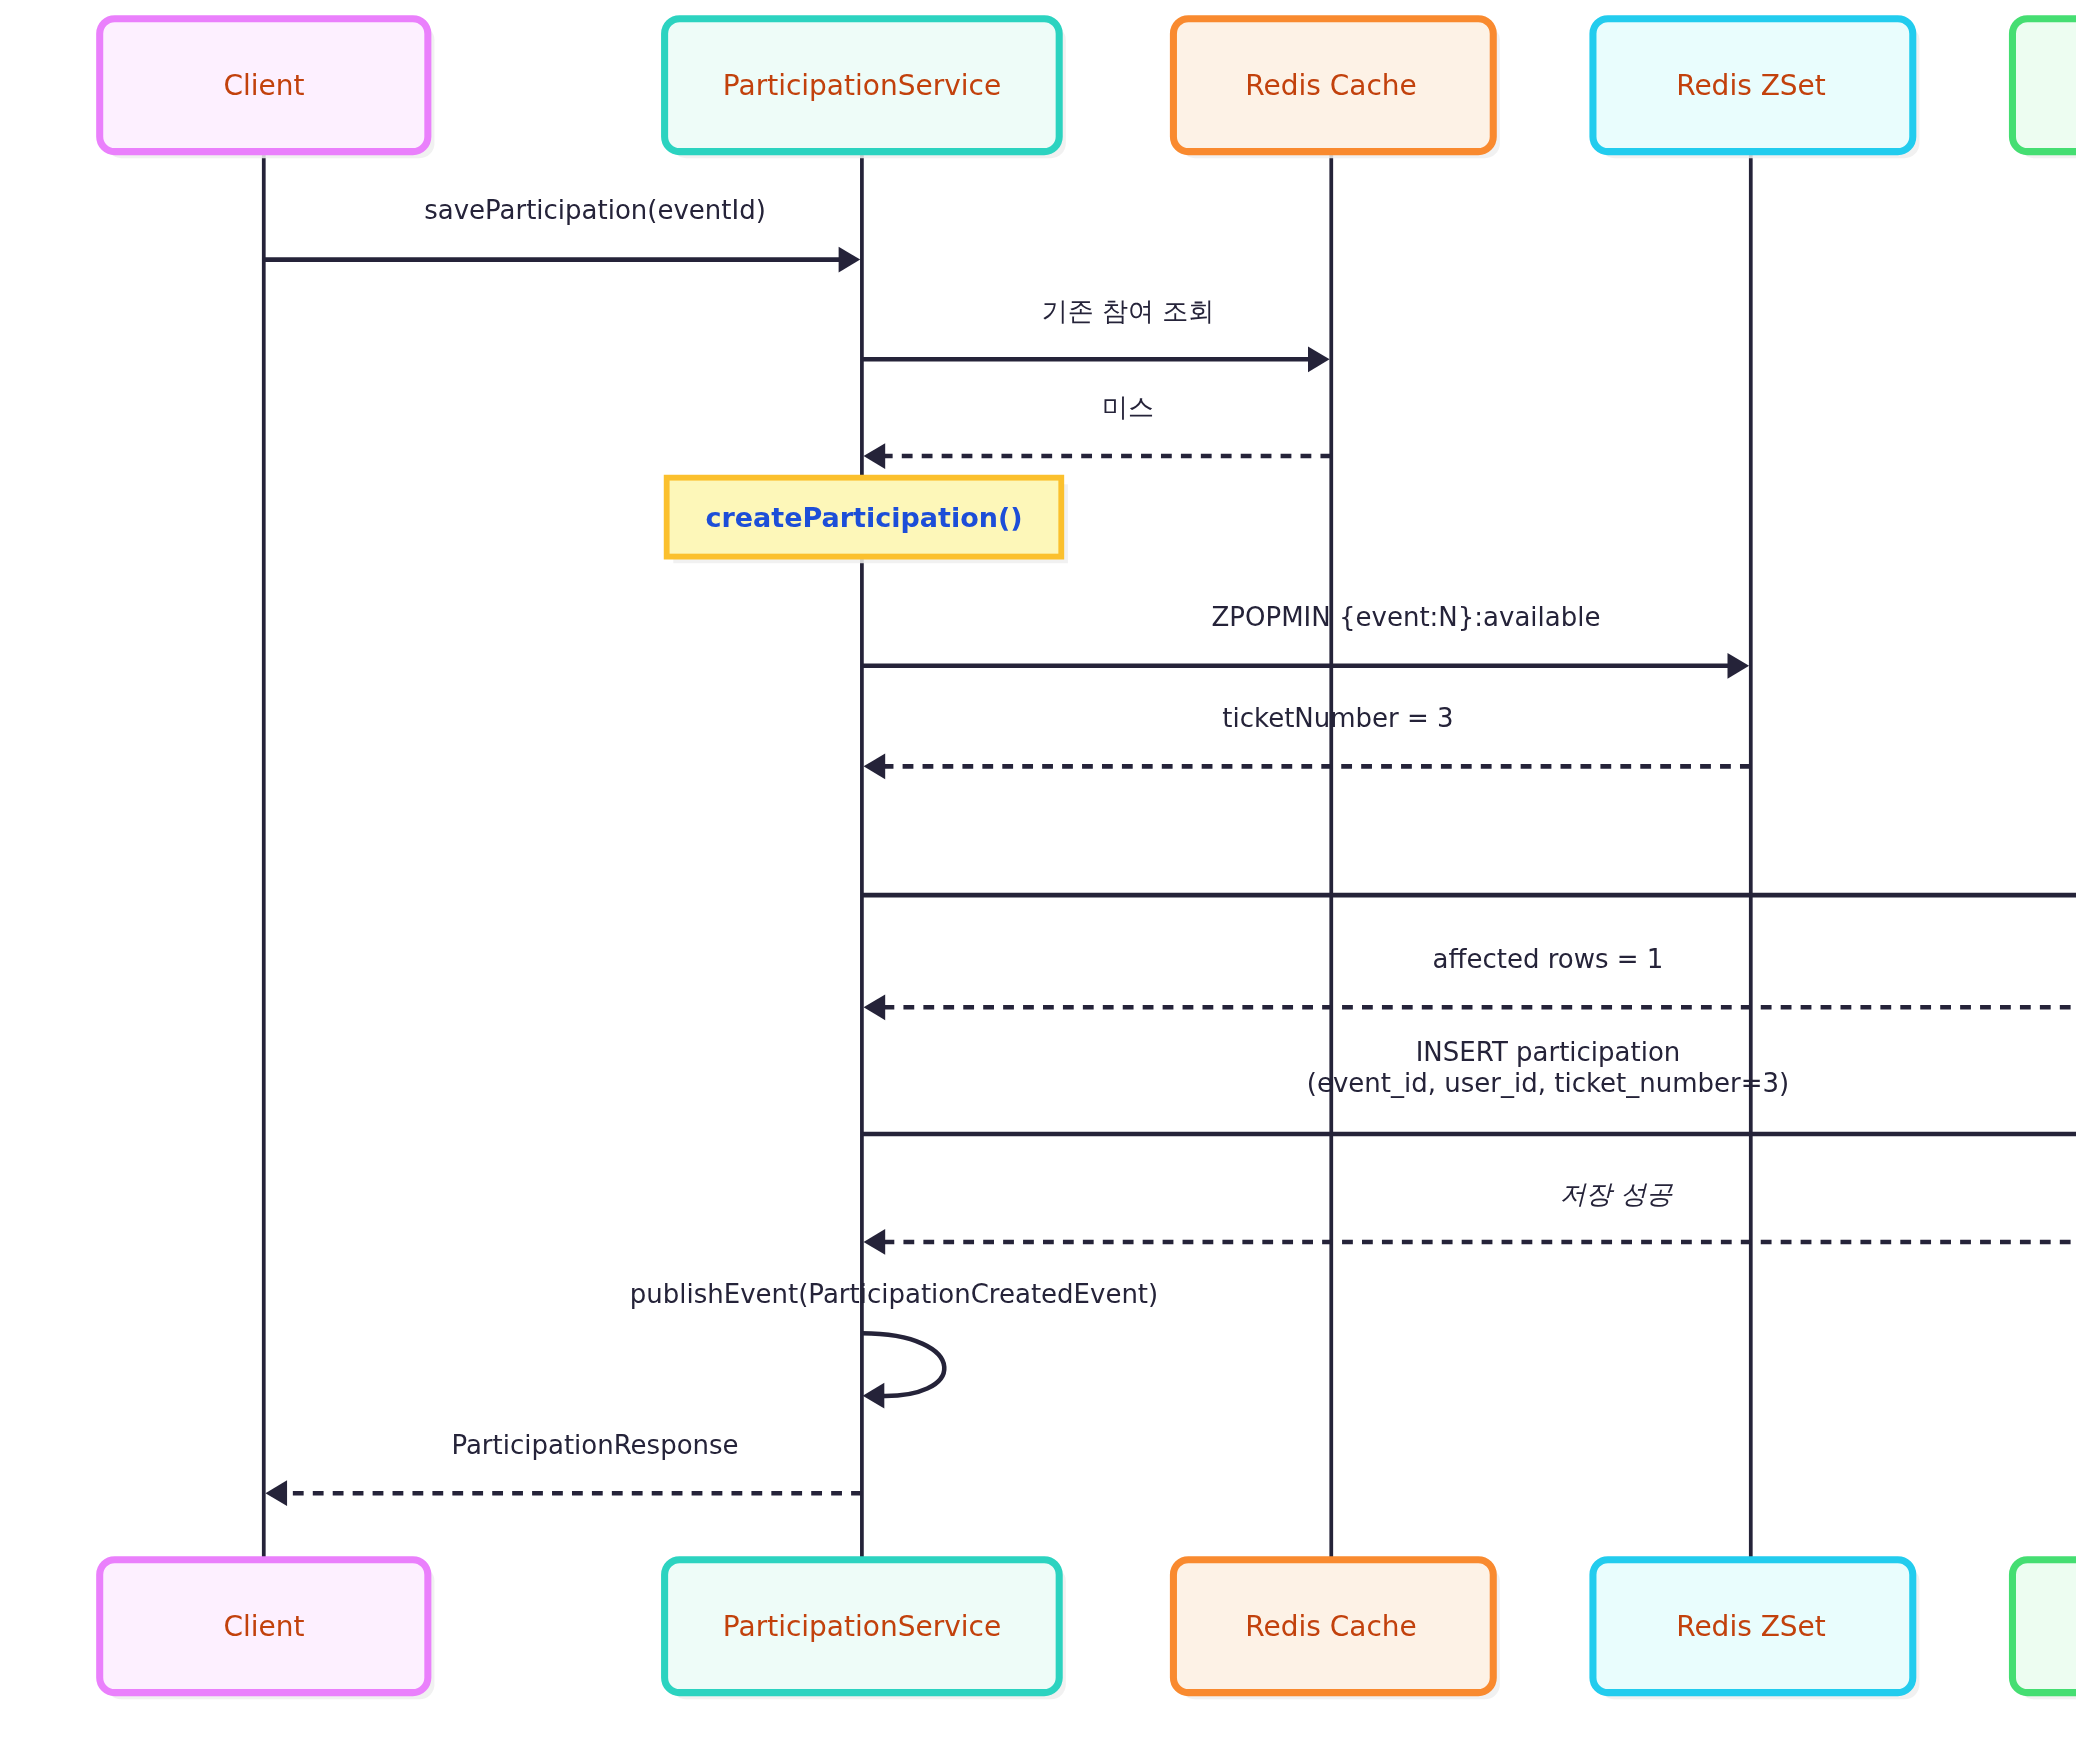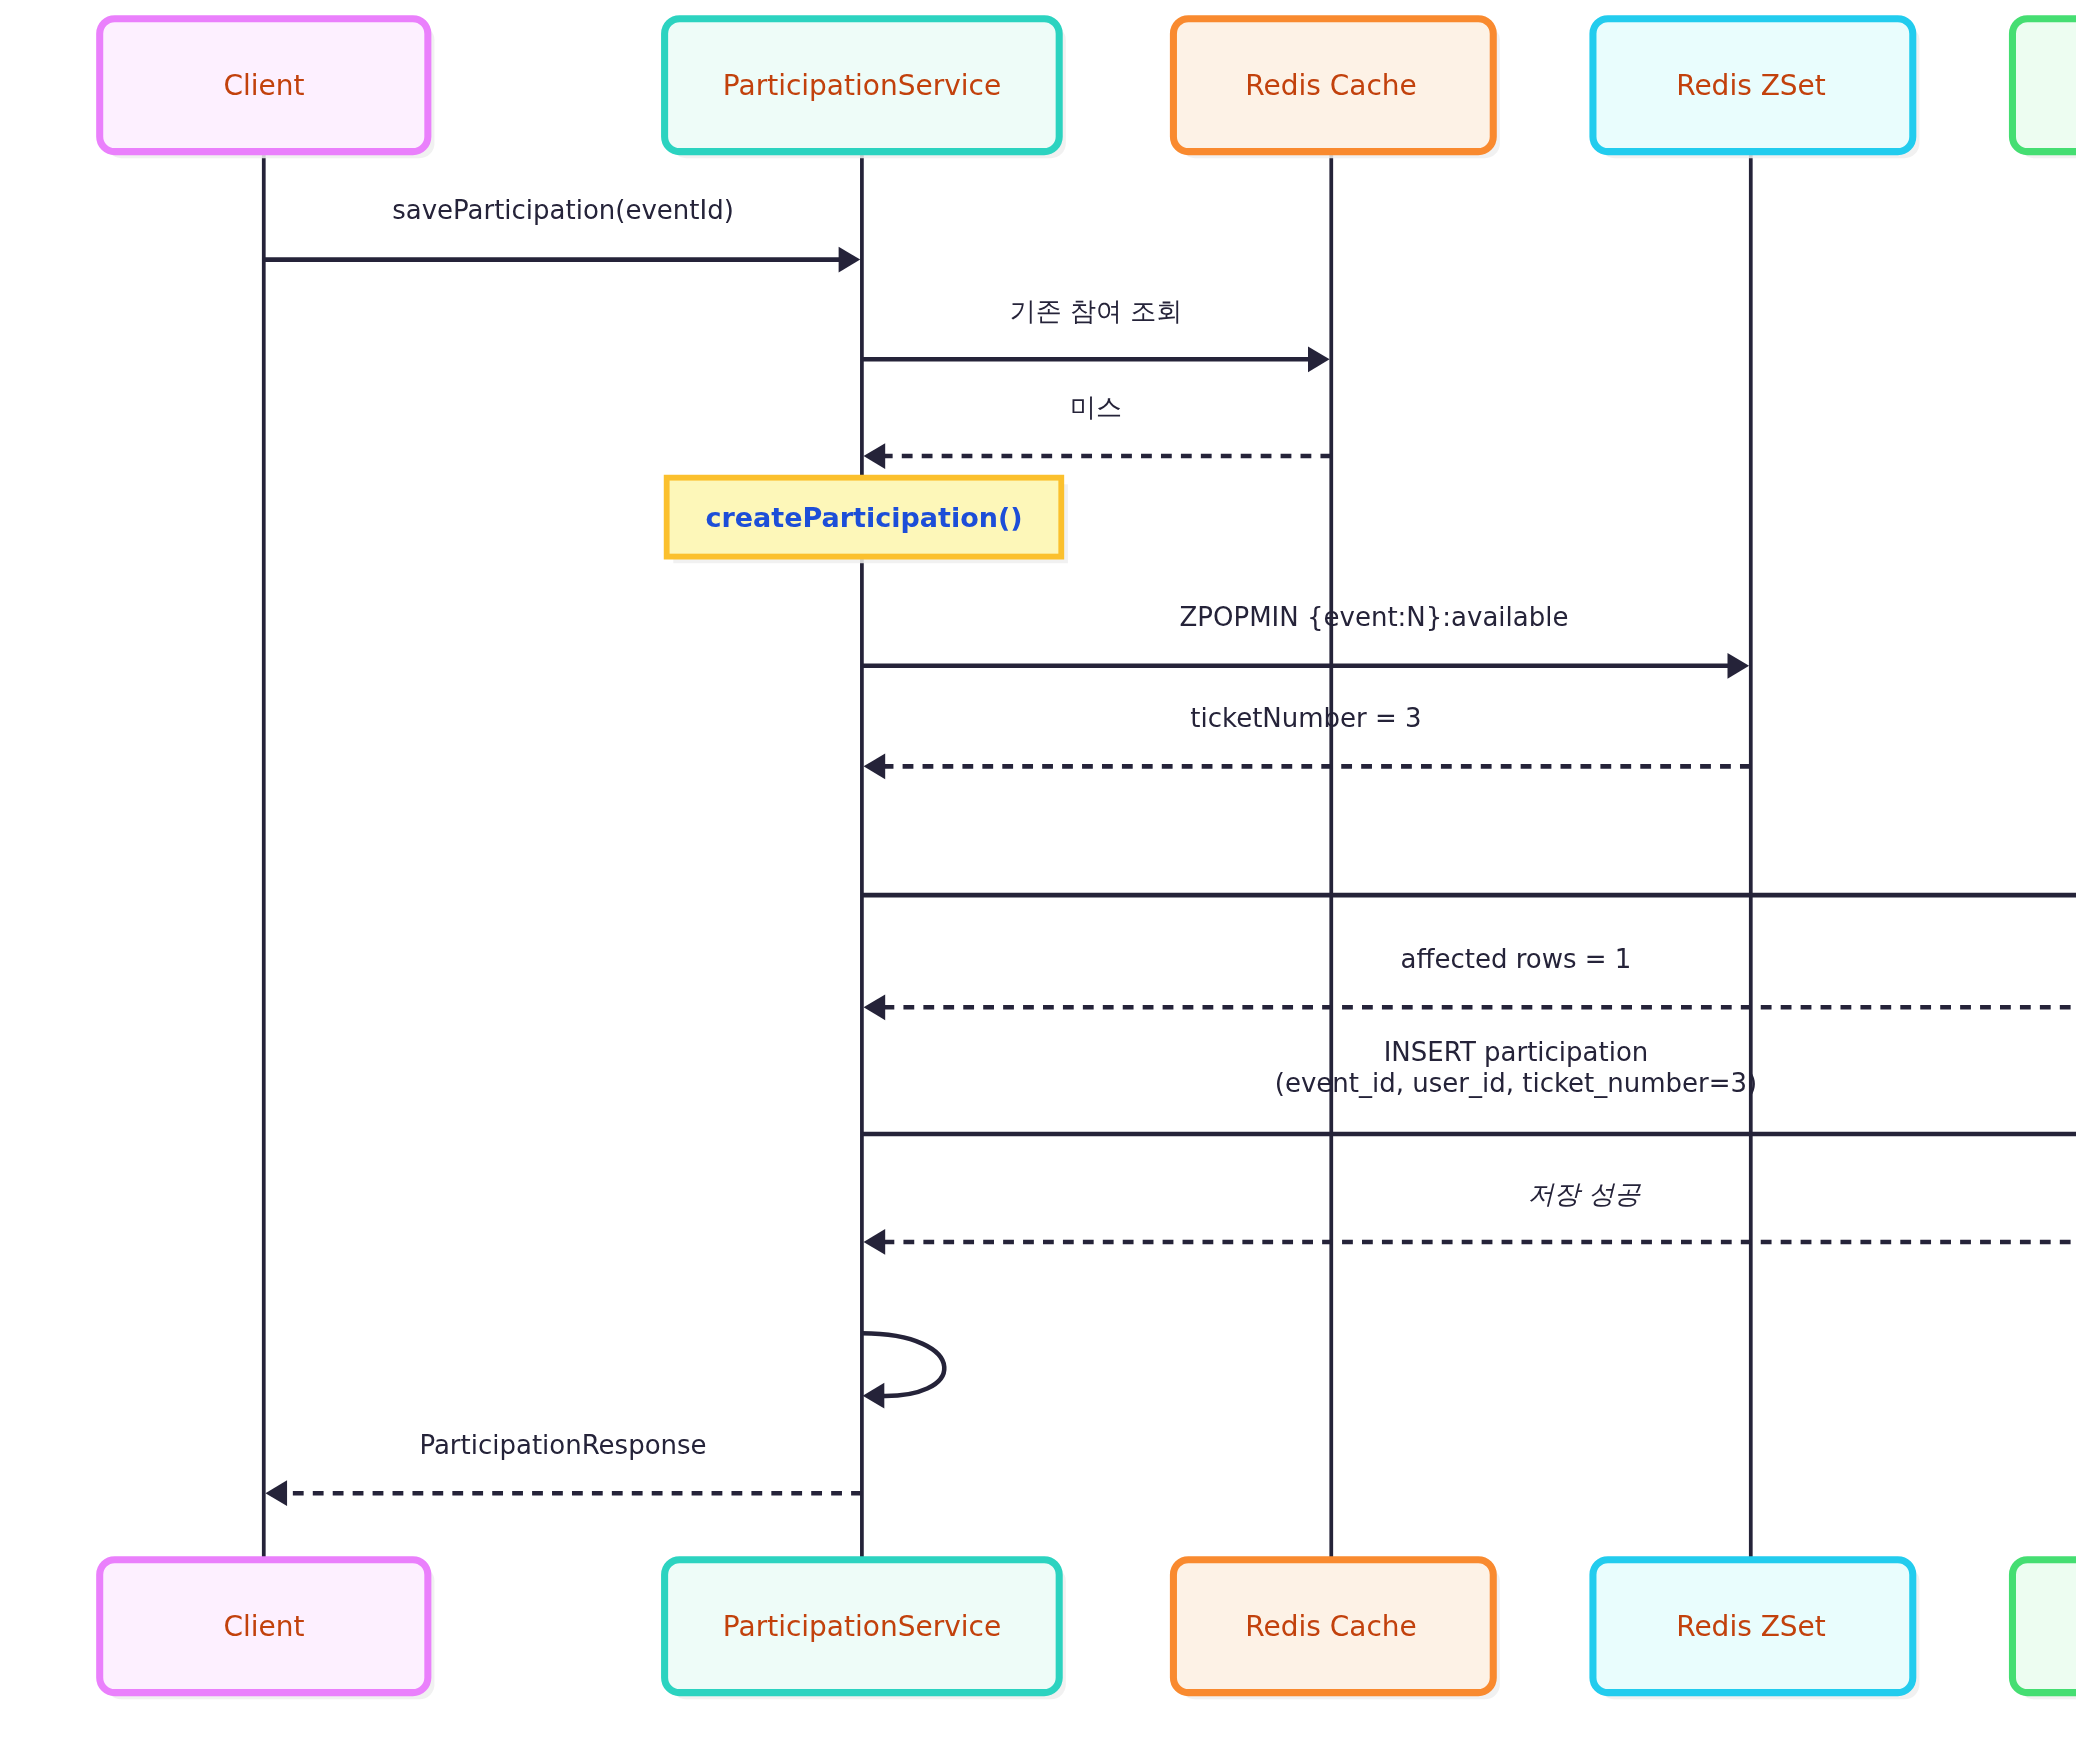--- a/index.html
+++ b/index.html
@@ -10,20 +10,21 @@
   #diagram{position:absolute;left:0;top:0;width:2405px;height:1757px;}
   .msg-label{
     position:absolute;
     color:#252339;
     font-size:26px;
     line-height:1.18;
     white-space:pre;
     text-align:center;
     transform:translateX(-50%);
     font-family:"DejaVu Sans","Liberation Sans",sans-serif;
+    margin-left:32px;
   }
   .actor-label{
     position:absolute;
     color:#c2410c;
     font-size:28px;
     white-space:pre;
     text-align:center;
     transform:translate(-50%,-50%);
     font-family:"DejaVu Sans","Liberation Sans",sans-serif;
   }
@@ -147,16 +148,17 @@
     <div class="actor-label" style="left: 1751px; top: 1626px;">Redis ZSet</div>
     <div class="msg-label" style="left: 563px; top: 195px;">saveParticipation(eventId)</div>
     <div class="msg-label" style="left: 1096px; top: 296px;">기존 참여 조회</div>
     <div class="msg-label" style="left: 1096px; top: 392px;">미스</div>
     <div class="msg-label" style="left: 1374px; top: 602px; text-align: right;">ZPOPMIN {event:N}:available</div>
     <div class="msg-label" style="left: 1306px; top: 703px;">ticketNumber = 3</div>
     <div class="msg-label" style="left: 1516px; top: 944px;">affected rows = 1</div>
     <div class="msg-label" style="left: 1516px; top: 1037px;">INSERT participation
 (event_id, user_id, ticket_number=3)</div>
     <div class="msg-label" style="left: 1584px; top: 1179px; font-style: italic;">저장 성공</div>
+    <div class="msg-label" style="left: 862px; top: 1279px;">publishEvent(ParticipationCreatedEvent)</div>
     <div class="msg-label" style="left: 563px; top: 1430px;">ParticipationResponse</div>
     <div class="note-label" style="left: 864px; top: 517px;">createParticipation()</div>
   </div>
 
 
 </body></html>

